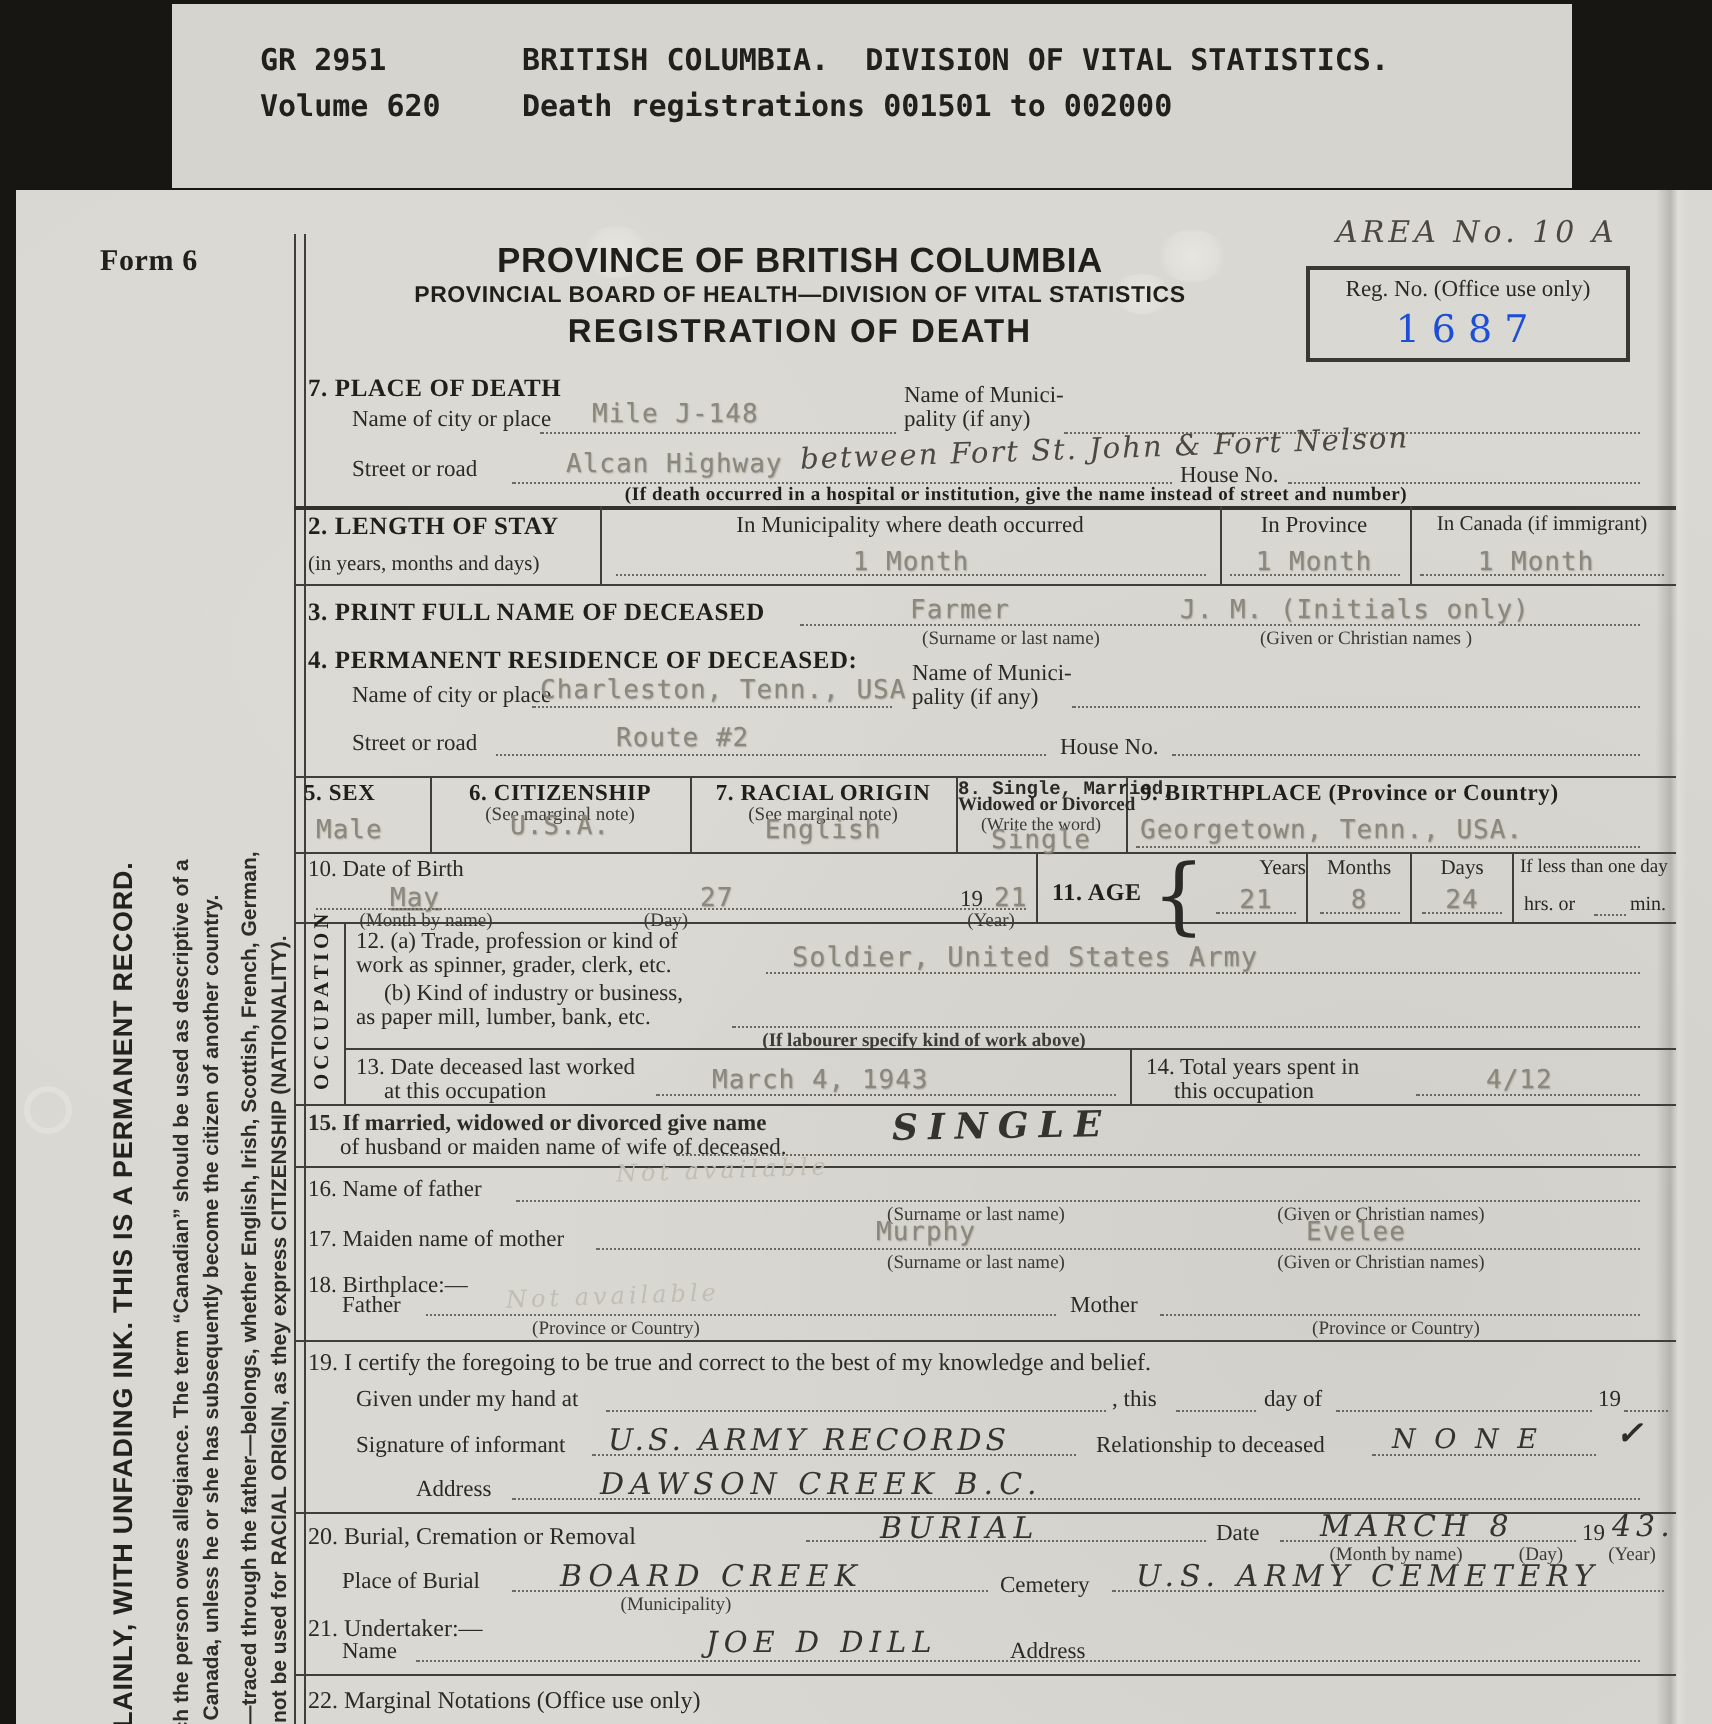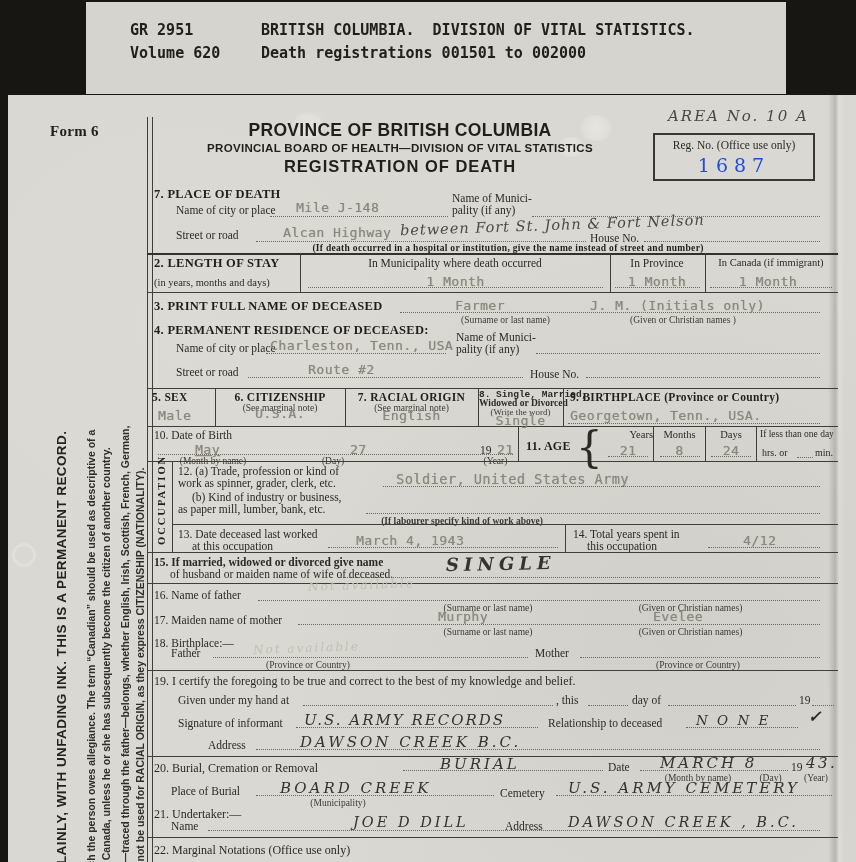--- a/index.html
+++ b/index.html
@@ -280,19 +280,18 @@
     <div class="sub ctr" style="left:270px;top:703px;width:120px;">(Municipality)</div>
     <div class="p" style="left:492px;top:692px;">Cemetery</div>
     <div class="hw" style="left:560px;top:684px;font-size:15px;letter-spacing:3px;">U.S. ARMY  CEMETERY</div>
     <div class="dt" style="left:548px;top:700px;width:276px;"></div>
 
     <div class="p" style="left:146px;top:712px;font-size:12px;">21. Undertaker:—</div>
     <div class="p" style="left:163px;top:725px;">Name</div>
     <div class="hw" style="left:345px;top:719px;font-size:14.5px;letter-spacing:3px;">JOE  D  DILL</div>
     <div class="dt" style="left:200px;top:735px;width:612px;"></div>
     <div class="p" style="left:497px;top:725px;">Address</div>
-    <div class="hw" style="left:560px;top:719px;font-size:14.5px;letter-spacing:3px;">DAWSON  CREEK , B.C.</div>
     <div class="hl" style="left:139px;top:742px;width:691px;"></div>
 
     <div class="p" style="left:146px;top:748px;font-size:12px;">22. Marginal Notations (Office use only)</div>
 
   </div>
 </div>
 
 </body></html>

